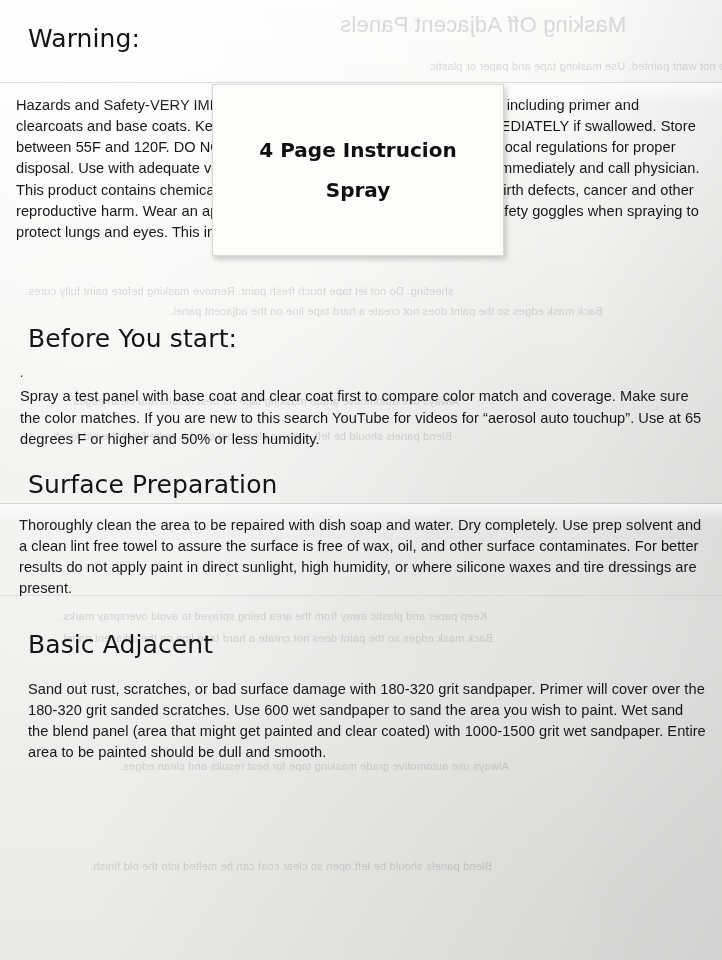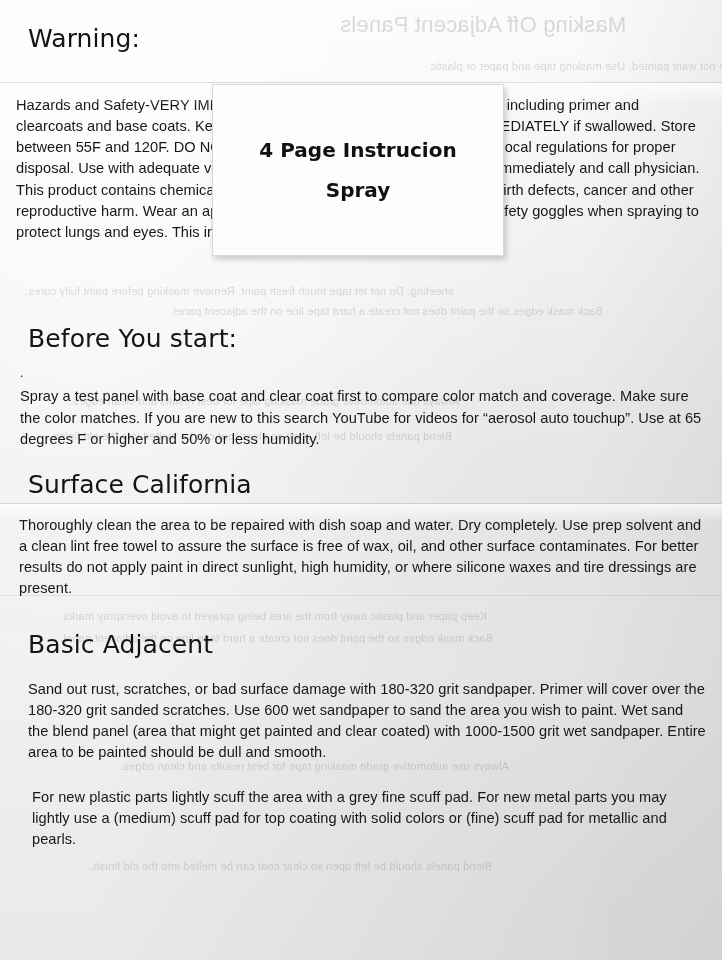--- a/index.html
+++ b/index.html
@@ -134,28 +134,27 @@
     <p class="body" style="margin-top:42px;">Hazards and Safety-VERY IMPORTANT. Read before using touch-up paint including primer and clearcoats and base coats. Keep away from children. Call a physician IMMEDIATELY if swallowed. Store between 55F and 120F. DO NOT STORE IN CAR and avoid freezing. See local regulations for proper disposal. Use with adequate ventilation. If you feel dizzy stop product use immediately and call physician. This product contains chemicals known to the state of California to cause birth defects, cancer and other reproductive harm. Wear an approved active paint respirator and WEAR safety goggles when spraying to protect lungs and eyes. This includes the primer, paint and clearcoat.</p>
   </div>
 
   <div class="sec" style="top:312px; width:690px;">
     <h2 class="heading">Before You start:</h2>
     <p class="body" style="margin-top:6px; font-size:12px; padding-left:4px;">.</p>
     <p class="body" style="margin-top:4px; padding-left:4px;">Spray a test panel with base coat and clear coat first to compare color match and coverage. Make sure the color matches.  If you are new to this search YouTube for videos for “aerosol auto touchup”.  Use at 65 degrees F or higher and 50% or less humidity.</p>
   </div>
 
   <div class="sec" style="top:458px; width:690px;">
-    <h2 class="heading">Surface California</h2>
+    <h2 class="heading">Surface Preparation</h2>
     <p class="body" style="margin-top:16px; padding-left:3px;">Thoroughly clean the area to be repaired with dish soap and water.  Dry completely. Use prep solvent and a clean lint free towel to assure the surface is free of wax, oil, and other surface contaminates. For better results do not apply paint in direct sunlight, high humidity, or where silicone waxes and tire dressings are present.</p>
   </div>
 
   <div class="sec" style="top:618px; width:690px;">
     <h2 class="heading">Basic Adjacent</h2>
     <p class="body" style="margin-top:20px; padding-left:12px;">Sand out rust, scratches, or bad surface damage with 180-320 grit sandpaper. Primer will cover over the 180-320 grit sanded scratches. Use 600 wet sandpaper to sand the area you wish to paint. Wet sand the blend panel (area that might get painted and clear coated) with 1000-1500 grit wet sandpaper. Entire area to be painted should be dull and smooth.</p>
-    <p class="body" style="margin-top:23px; padding-left:16px;">For new plastic parts lightly scuff the area with a grey fine scuff pad. For new metal parts you may lightly use a (medium) scuff pad for top coating with solid colors or (fine) scuff pad for metallic and pearls.</p>
   </div>
 
   <div id="label">
     <div class="lbl-line">4 Page Instrucion</div>
     <div class="lbl-line">Spray</div>
   </div>
 
 </div>
 
 </body></html>

